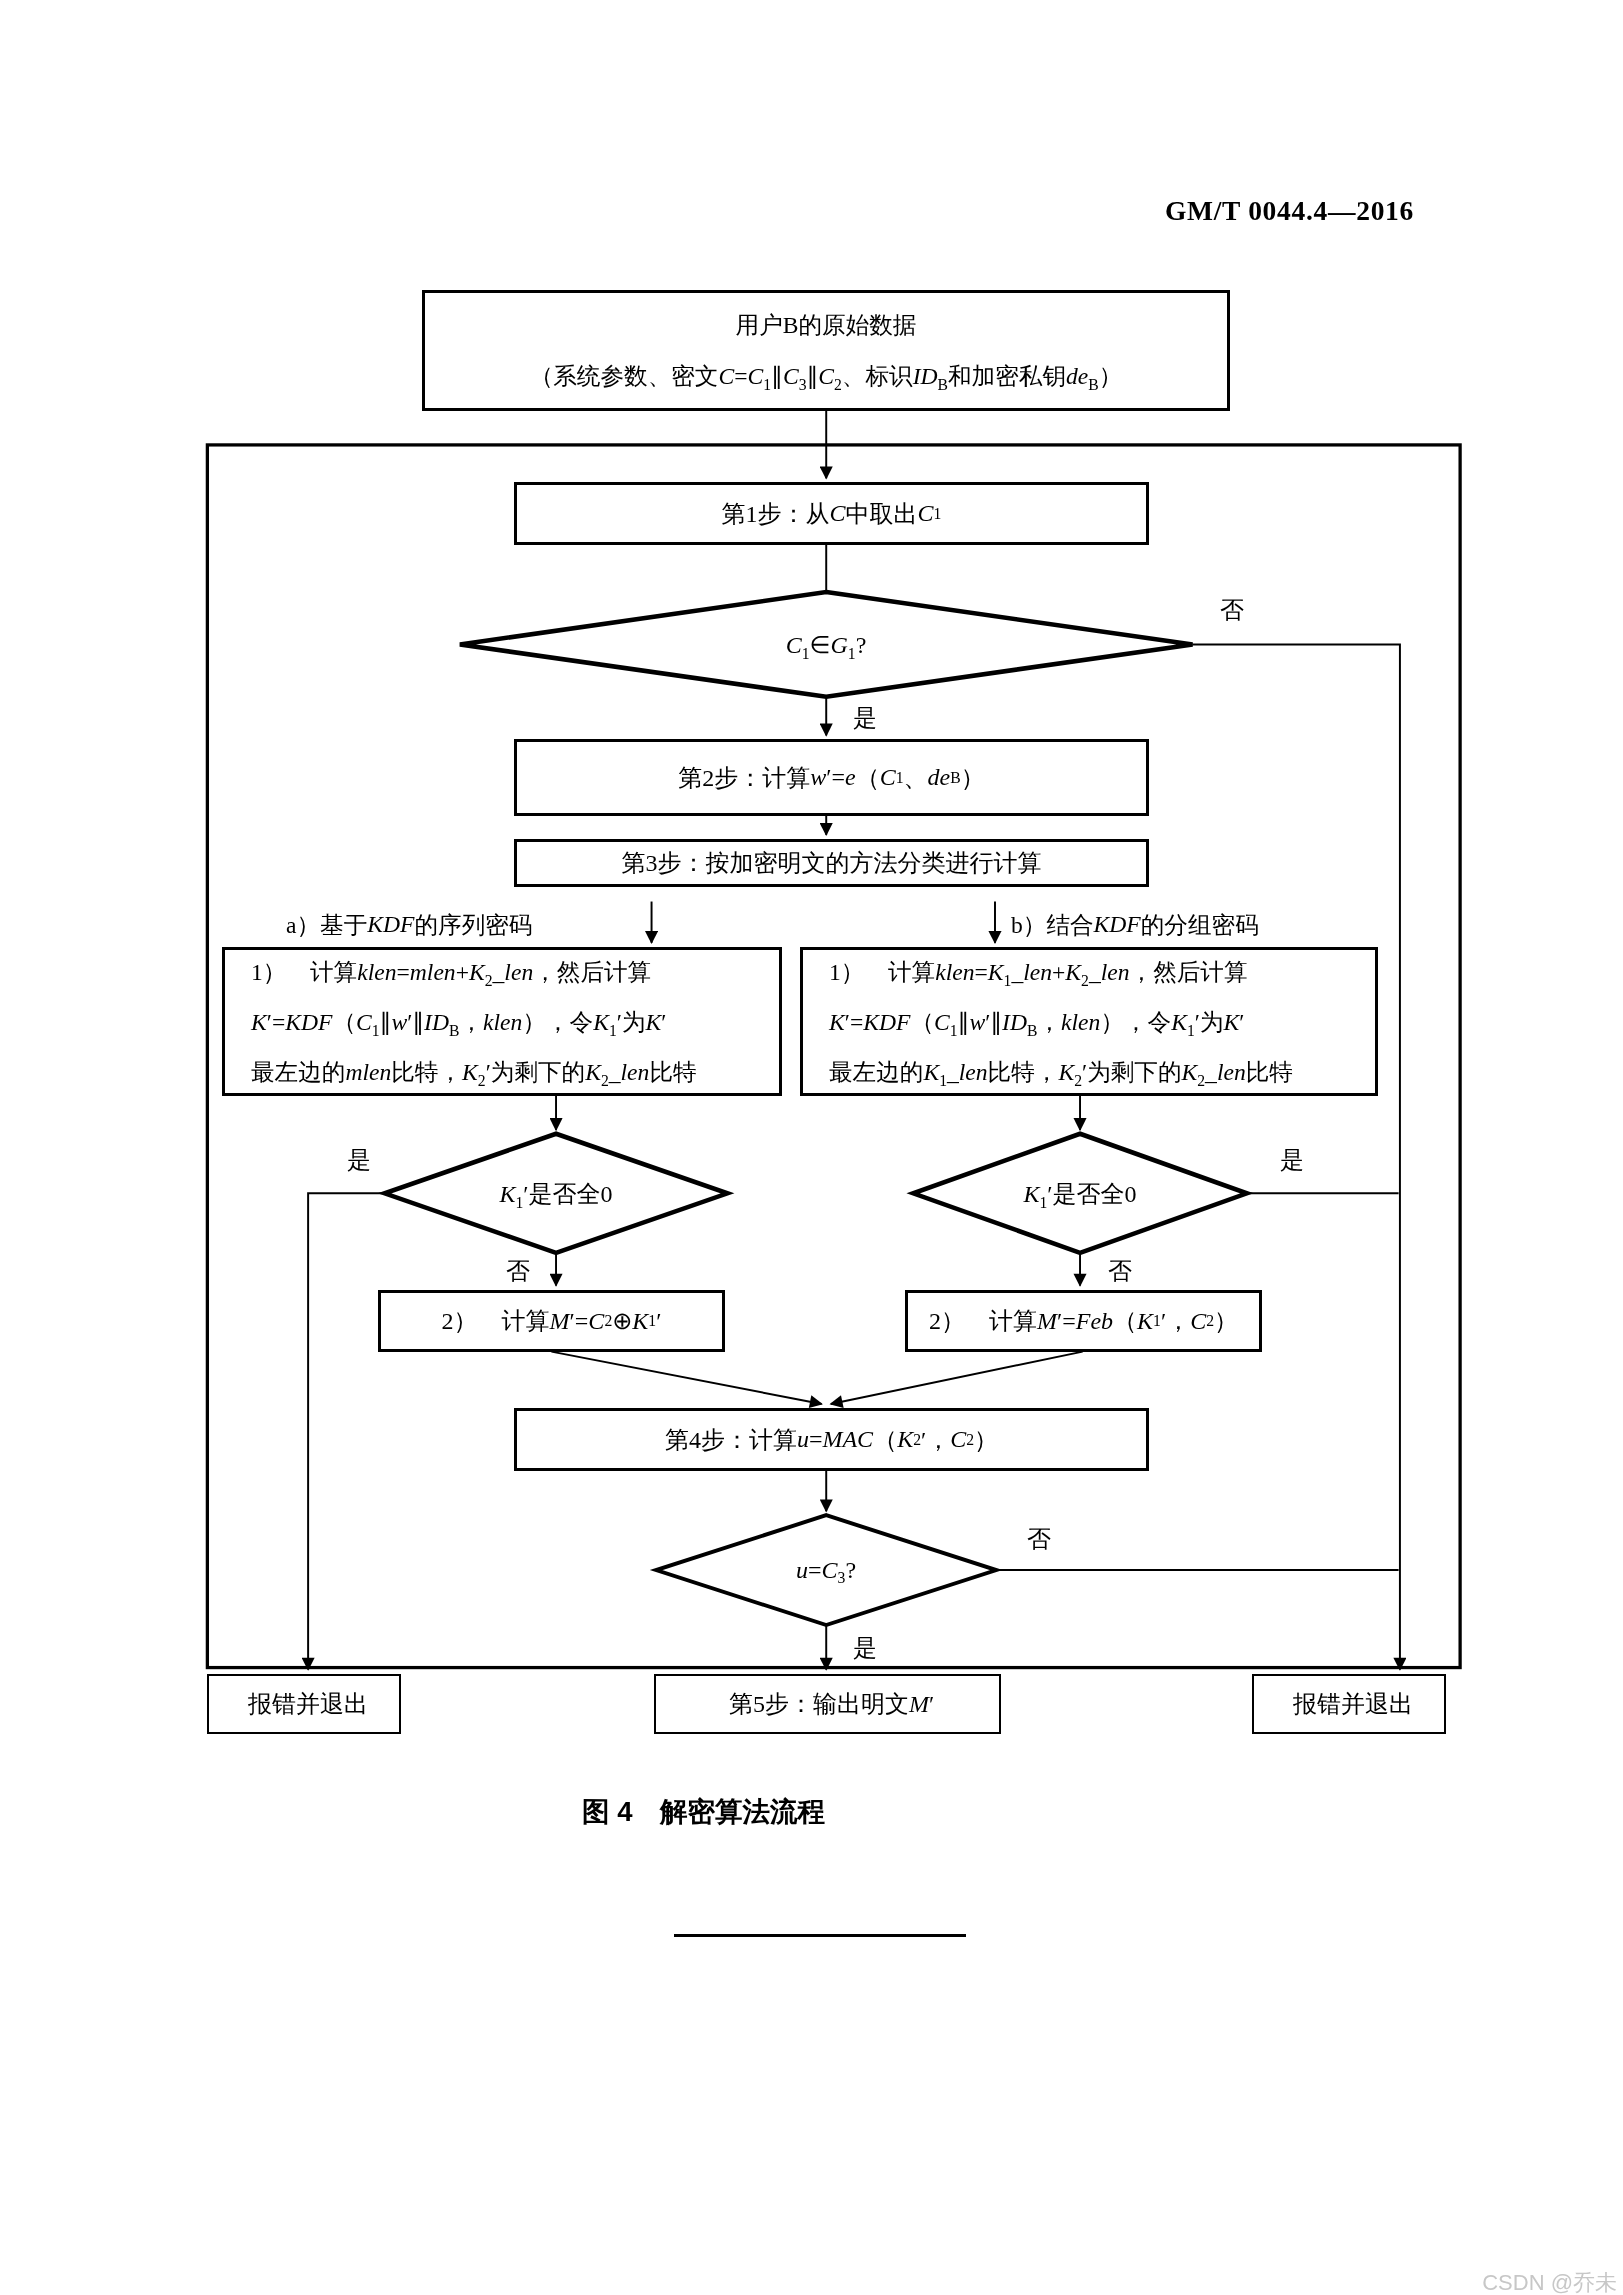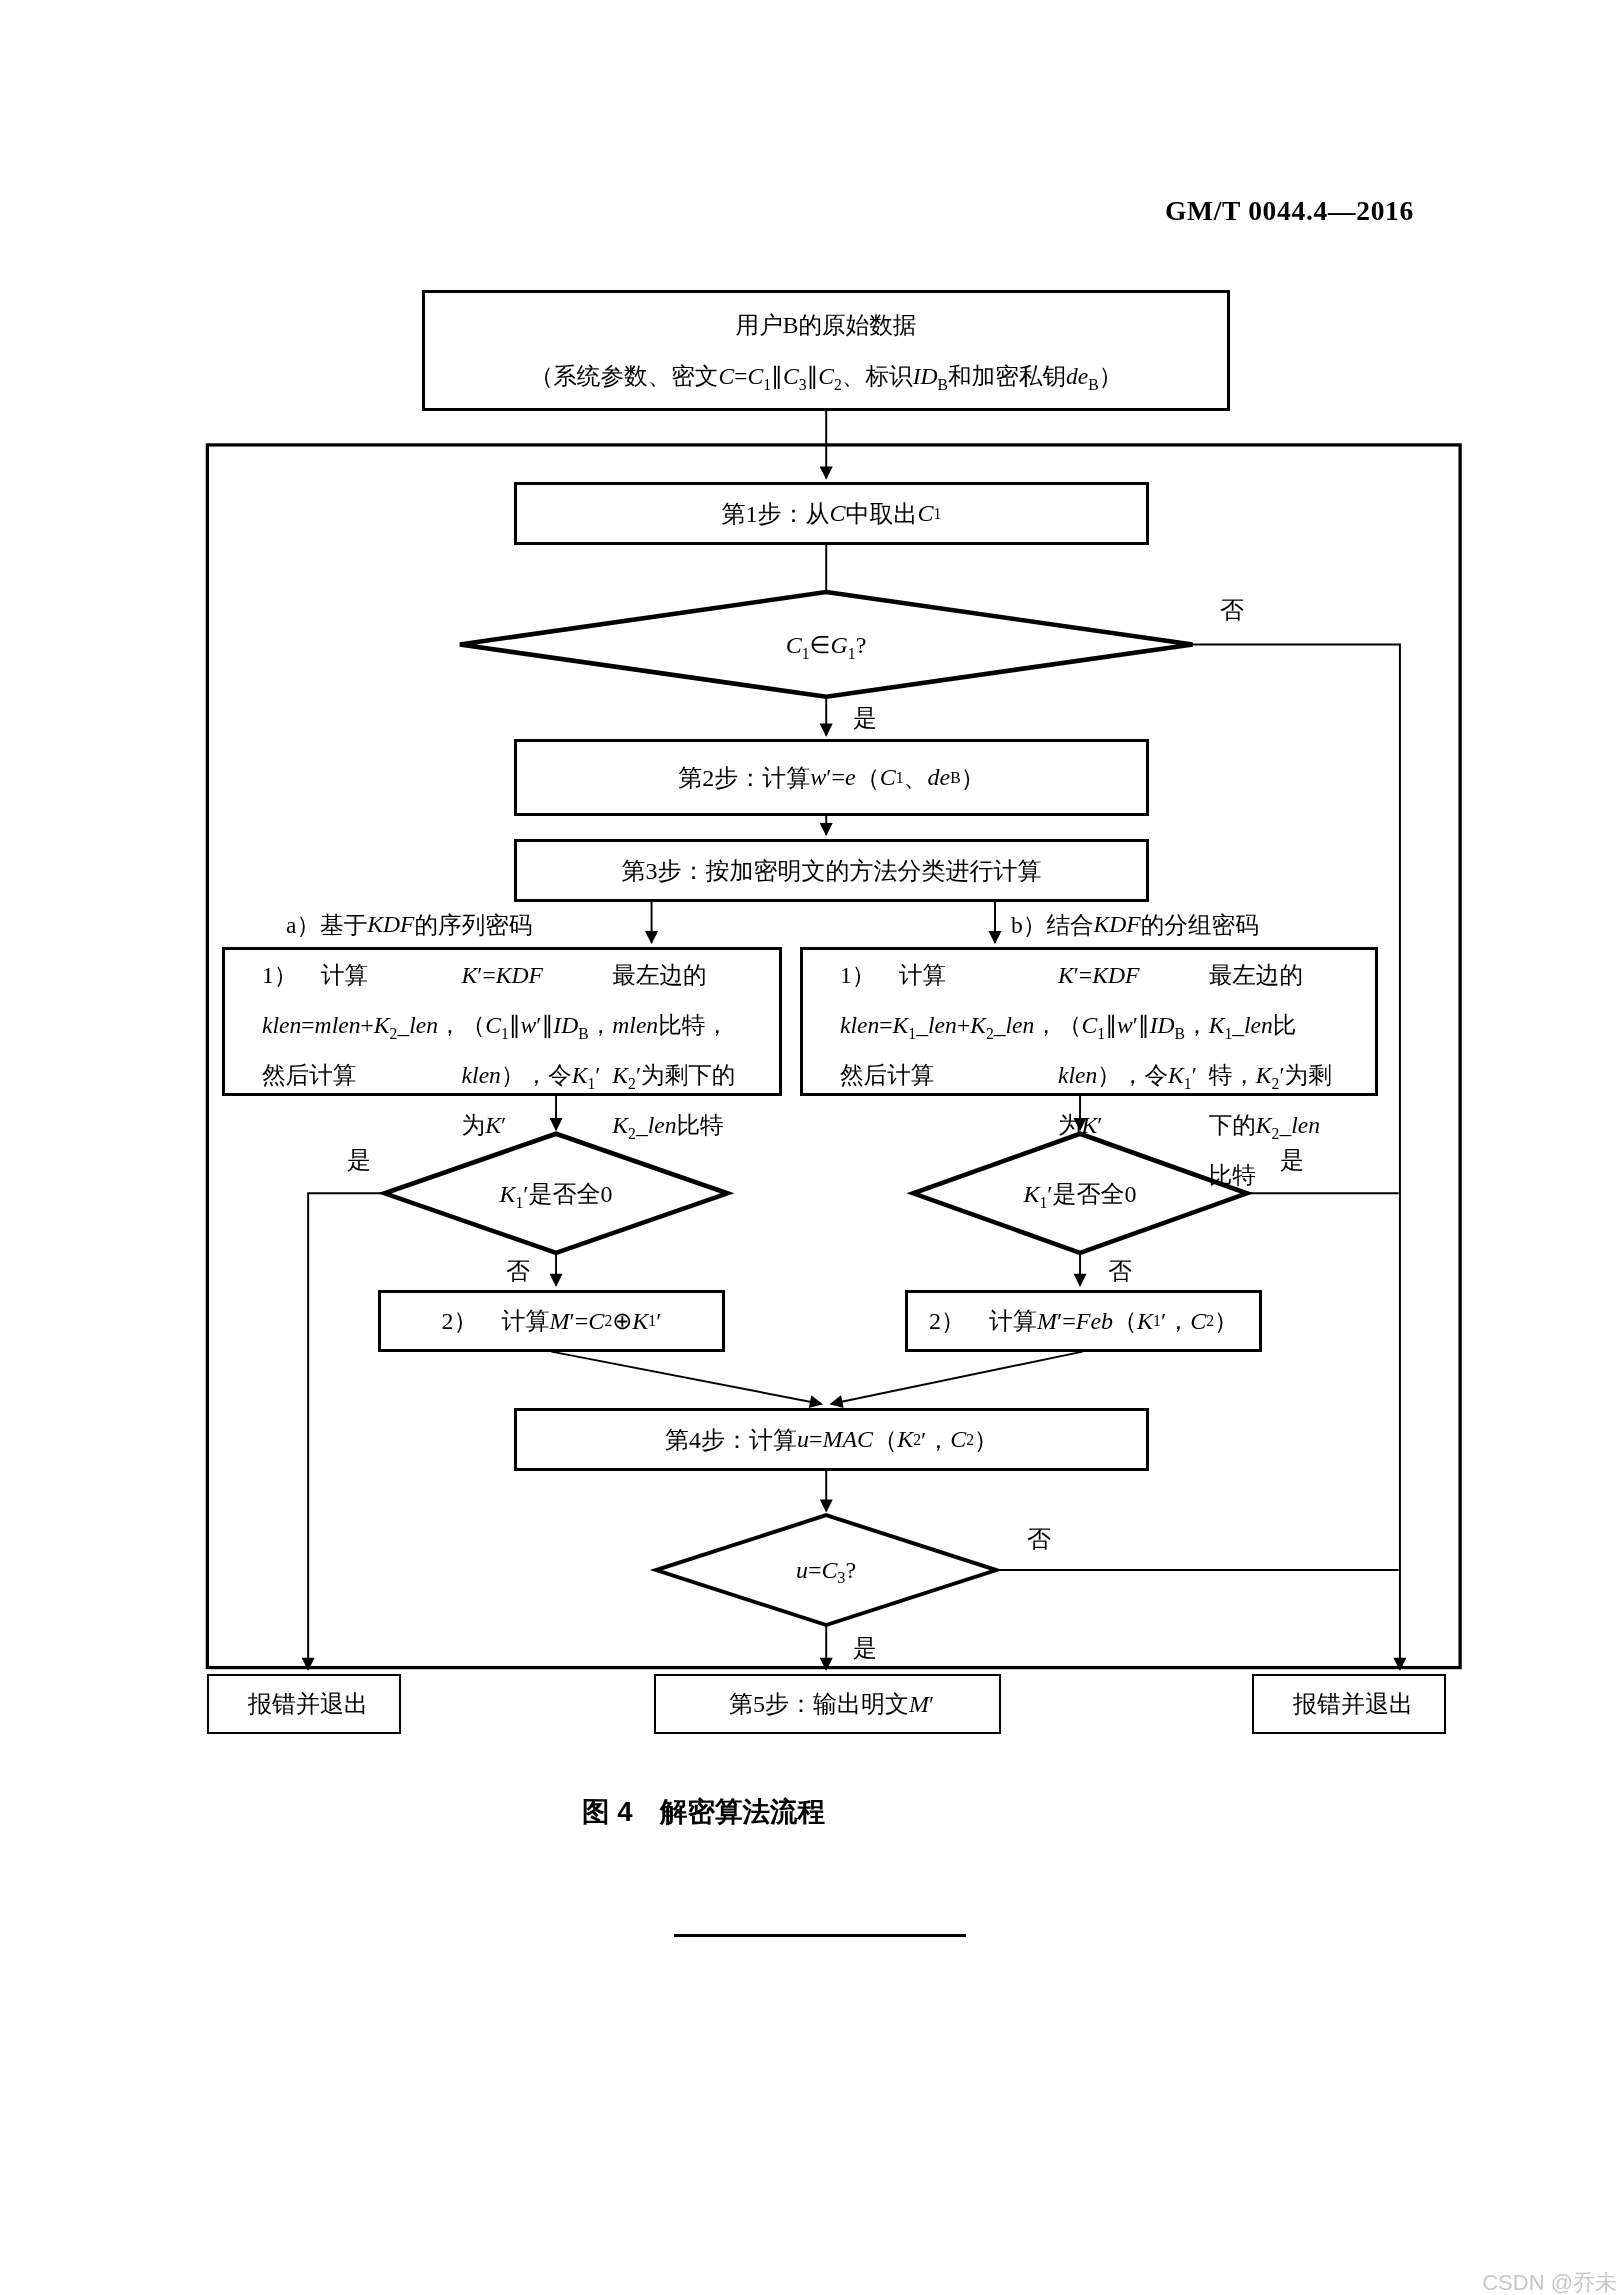--- a/index.html
+++ b/index.html
@@ -6,22 +6,22 @@
   .page{position:relative;width:1623px;height:2295px;background:#ffffff;
         font-family:"Liberation Serif",serif;color:#000;overflow:hidden;}
   .wires{position:absolute;left:0;top:0;z-index:1;}
   .node{position:absolute;z-index:2;background:#fff;border:3.3px solid #000;
         display:flex;align-items:center;justify-content:center;
         font-size:24px;text-align:center;box-sizing:border-box;}
   .node.thick{border-width:3.9px;}
   .node.thin{border-width:2.6px;padding-left:8px;}
   .node.noborder{border:none;background:transparent;}
   .start-node{flex-direction:column;gap:19.6px;font-size:23.6px;}
-  .bigbox{flex-direction:row;align-items:flex-start;justify-content:center;
-          padding:0 37px;font-size:23.6px;line-height:50px;text-align:left;}
+  .bigbox{flex-direction:column;align-items:flex-start;justify-content:center;
+          padding:0 26px;font-size:23.6px;line-height:50px;text-align:left;}
   .floatlabel{position:absolute;z-index:3;transform:translate(-50%,-50%);
               font-size:24px;background:transparent;}
   .dtext{position:absolute;z-index:3;transform:translate(-50%,-50%);font-size:24px;white-space:nowrap;}
   sub{font-size:15.7px;line-height:0;}
   i{font-style:italic;}
   .std-header{position:absolute;left:1021px;top:195px;width:393px;z-index:2;
               font-weight:bold;font-size:27.5px;text-align:right;letter-spacing:0.7px;}
   .caption{position:absolute;left:582px;top:1794px;width:458px;z-index:2;
            font-family:"Liberation Sans",sans-serif;font-weight:bold;
            font-size:27.5px;text-align:left;}
@@ -86,21 +86,21 @@
     <polygon points="1263,2316 1523,2400 1263,2484 1003,2400" fill="#fff" stroke="#000" stroke-width="6"></polygon>
   </svg>
 
   <div class="node thick start-node" style="left:422px;top:290px;width:808px;height:121px;">
     <div>用户B的原始数据</div>
     <div>（系统参数、密文<i>C</i>=<i>C</i><sub>1</sub>∥<i>C</i><sub>3</sub>∥<i>C</i><sub>2</sub>、标识<i>ID</i><sub>B</sub>和加密私钥<i>de</i><sub>B</sub>）</div>
   </div>
 
   <div class="node" style="left:514px;top:482px;width:635px;height:63px;">第1步：从<i>C</i>中取出<i>C</i><sub>1</sub></div>
   <div class="node" style="left:514px;top:739px;width:635px;height:77px;">第2步：计算<i>w</i>′=<i>e</i>（<i>C</i><sub>1</sub>、<i>de</i><sub>B</sub>）</div>
-  <div class="node" style="left:514px;top:839px;width:635px;height:63px;">第3步：按加密明文的方法分类进行计算</div>
+  <div class="node" style="left:514px;top:839px;width:635px;height:48px;">第3步：按加密明文的方法分类进行计算</div>
 
   <div class="node noborder" style="left:286px;top:908px;height:33px;font-size:23.6px;">a）基于<i>KDF</i>的序列密码</div>
   <div class="node noborder" style="left:1011px;top:908px;height:33px;font-size:23.6px;">b）结合<i>KDF</i>的分组密码</div>
 
   <div class="node thick bigbox" style="left:222px;top:947px;width:560px;height:149px;">
     <div>1）　计算<i>klen</i>=<i>mlen</i>+<i>K</i><sub>2</sub>_<i>len</i>，然后计算</div>
     <div><i>K</i>′=<i>KDF</i>（<i>C</i><sub>1</sub>∥<i>w</i>′∥<i>ID</i><sub>B</sub>，<i>klen</i>），令<i>K</i><sub>1</sub>′为<i>K</i>′</div>
     <div>最左边的<i>mlen</i>比特，<i>K</i><sub>2</sub>′为剩下的<i>K</i><sub>2</sub>_<i>len</i>比特</div>
   </div>
   <div class="node thick bigbox" style="left:800px;top:947px;width:578px;height:149px;">

